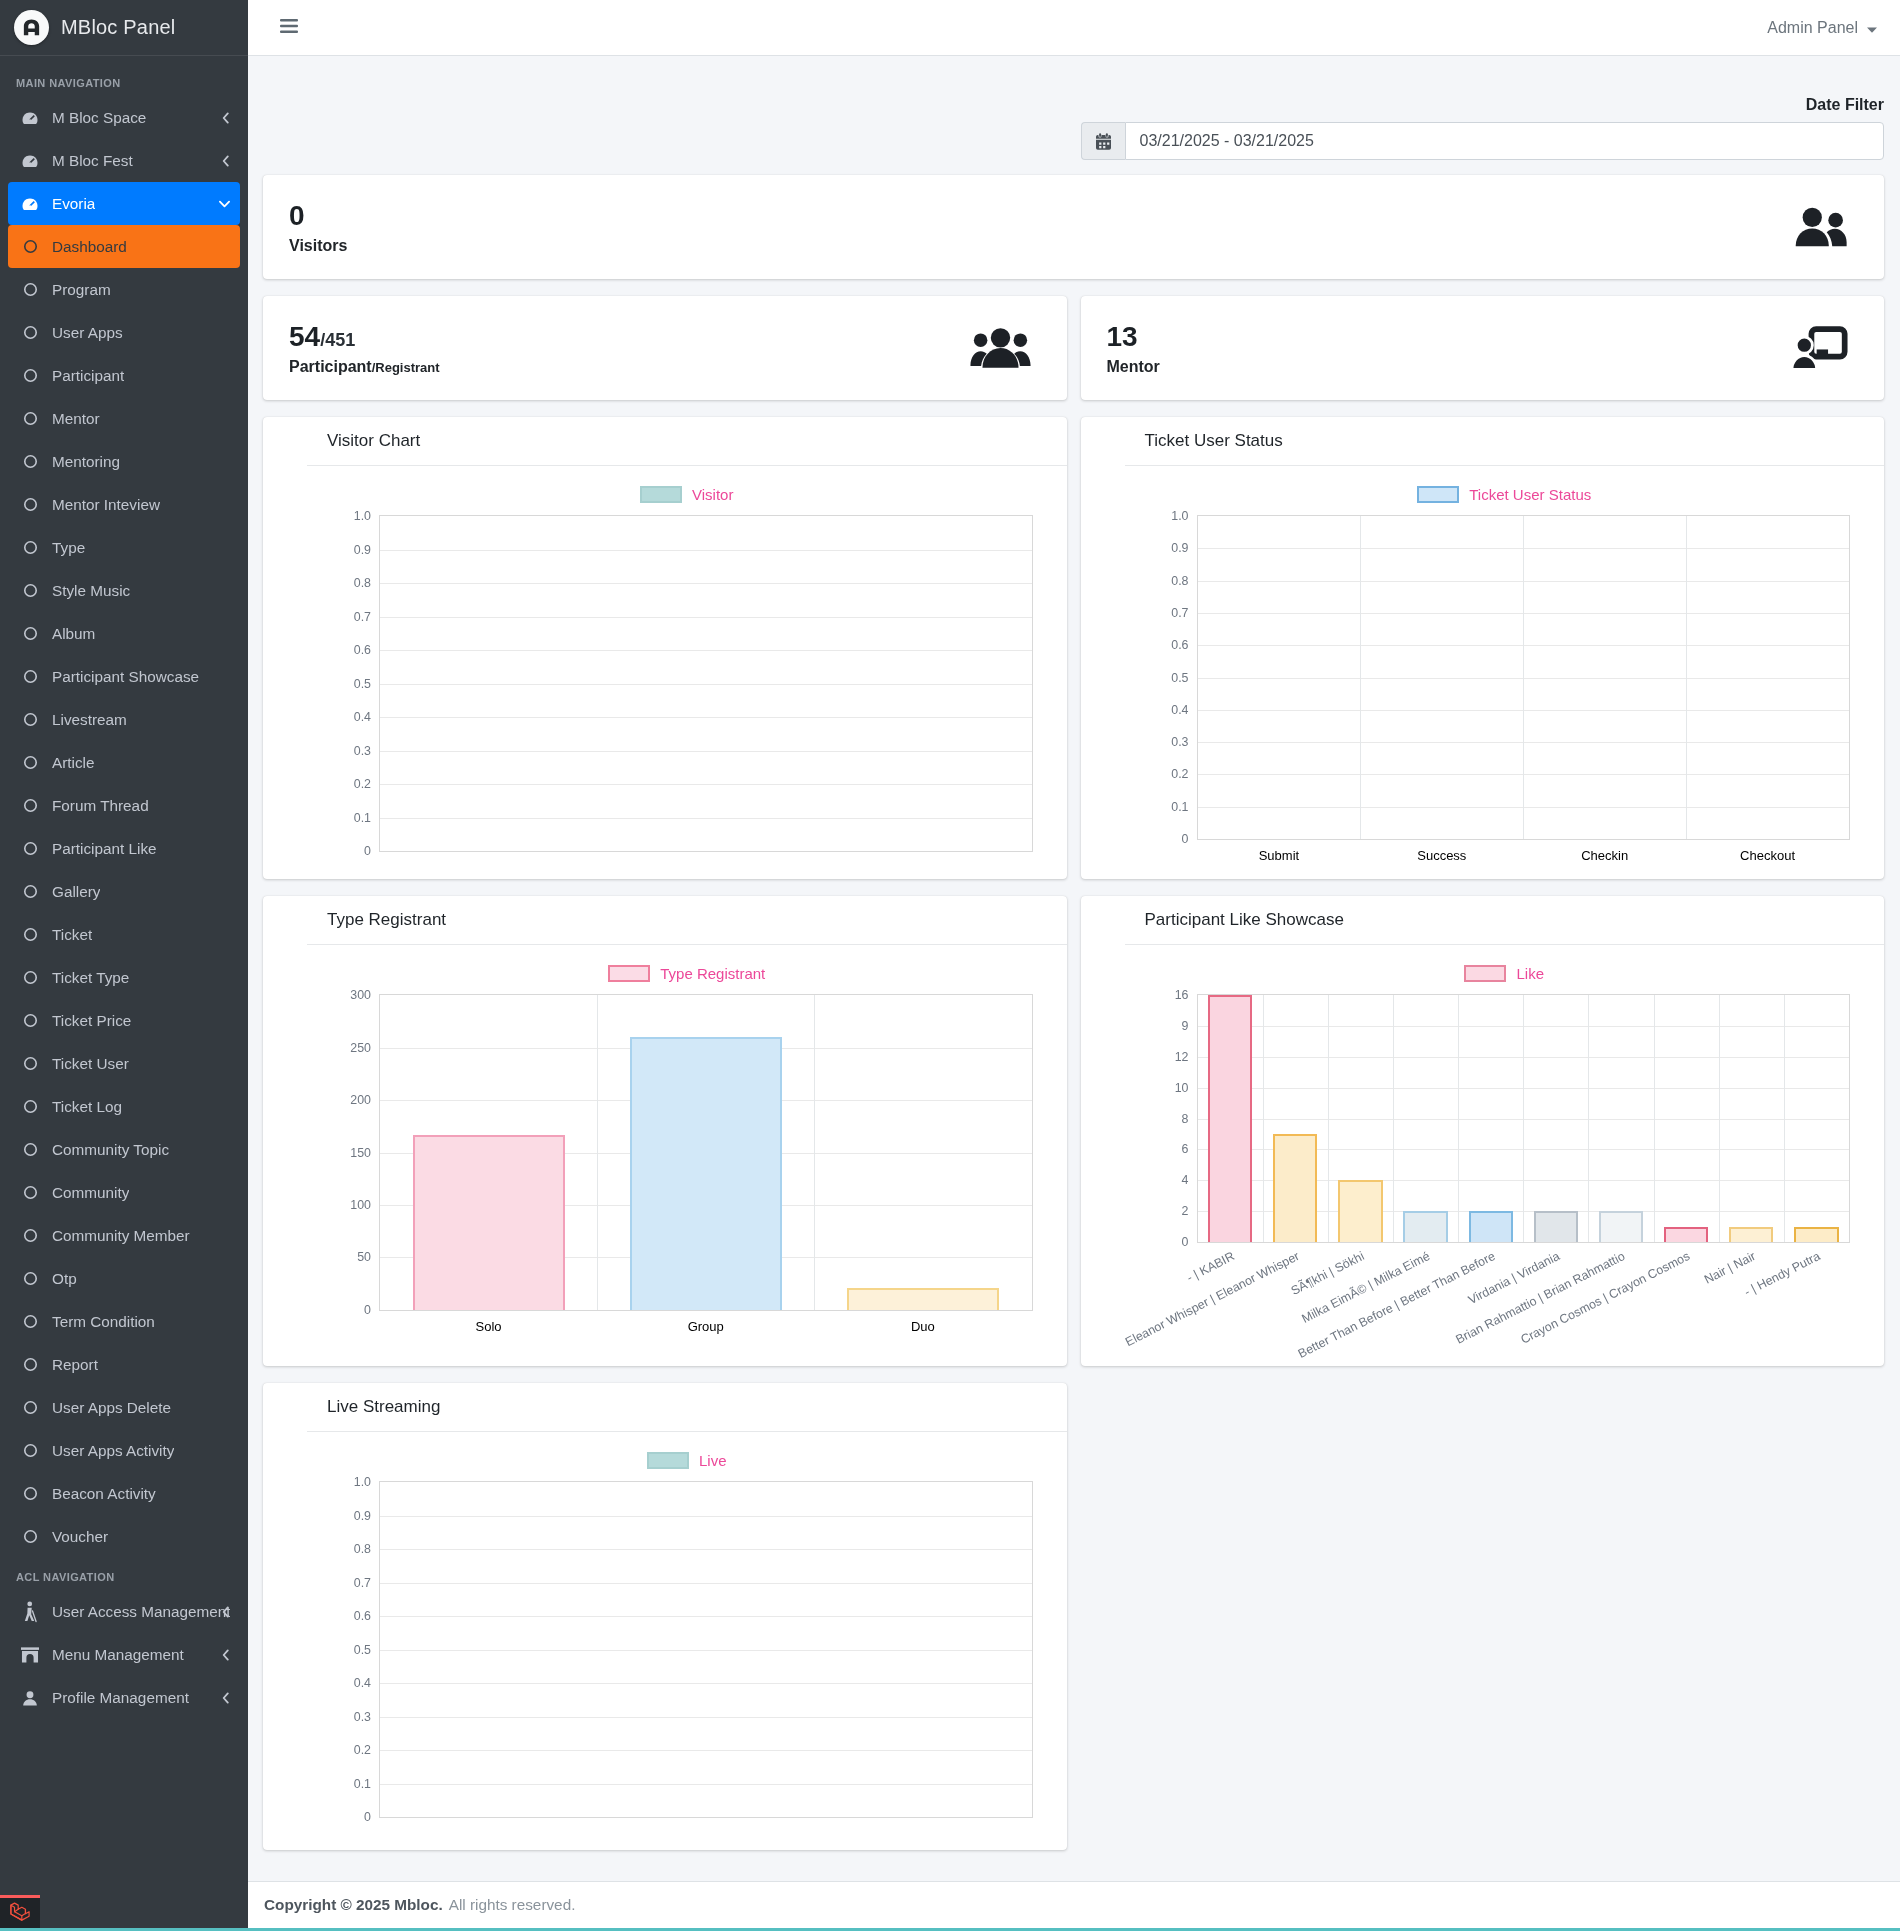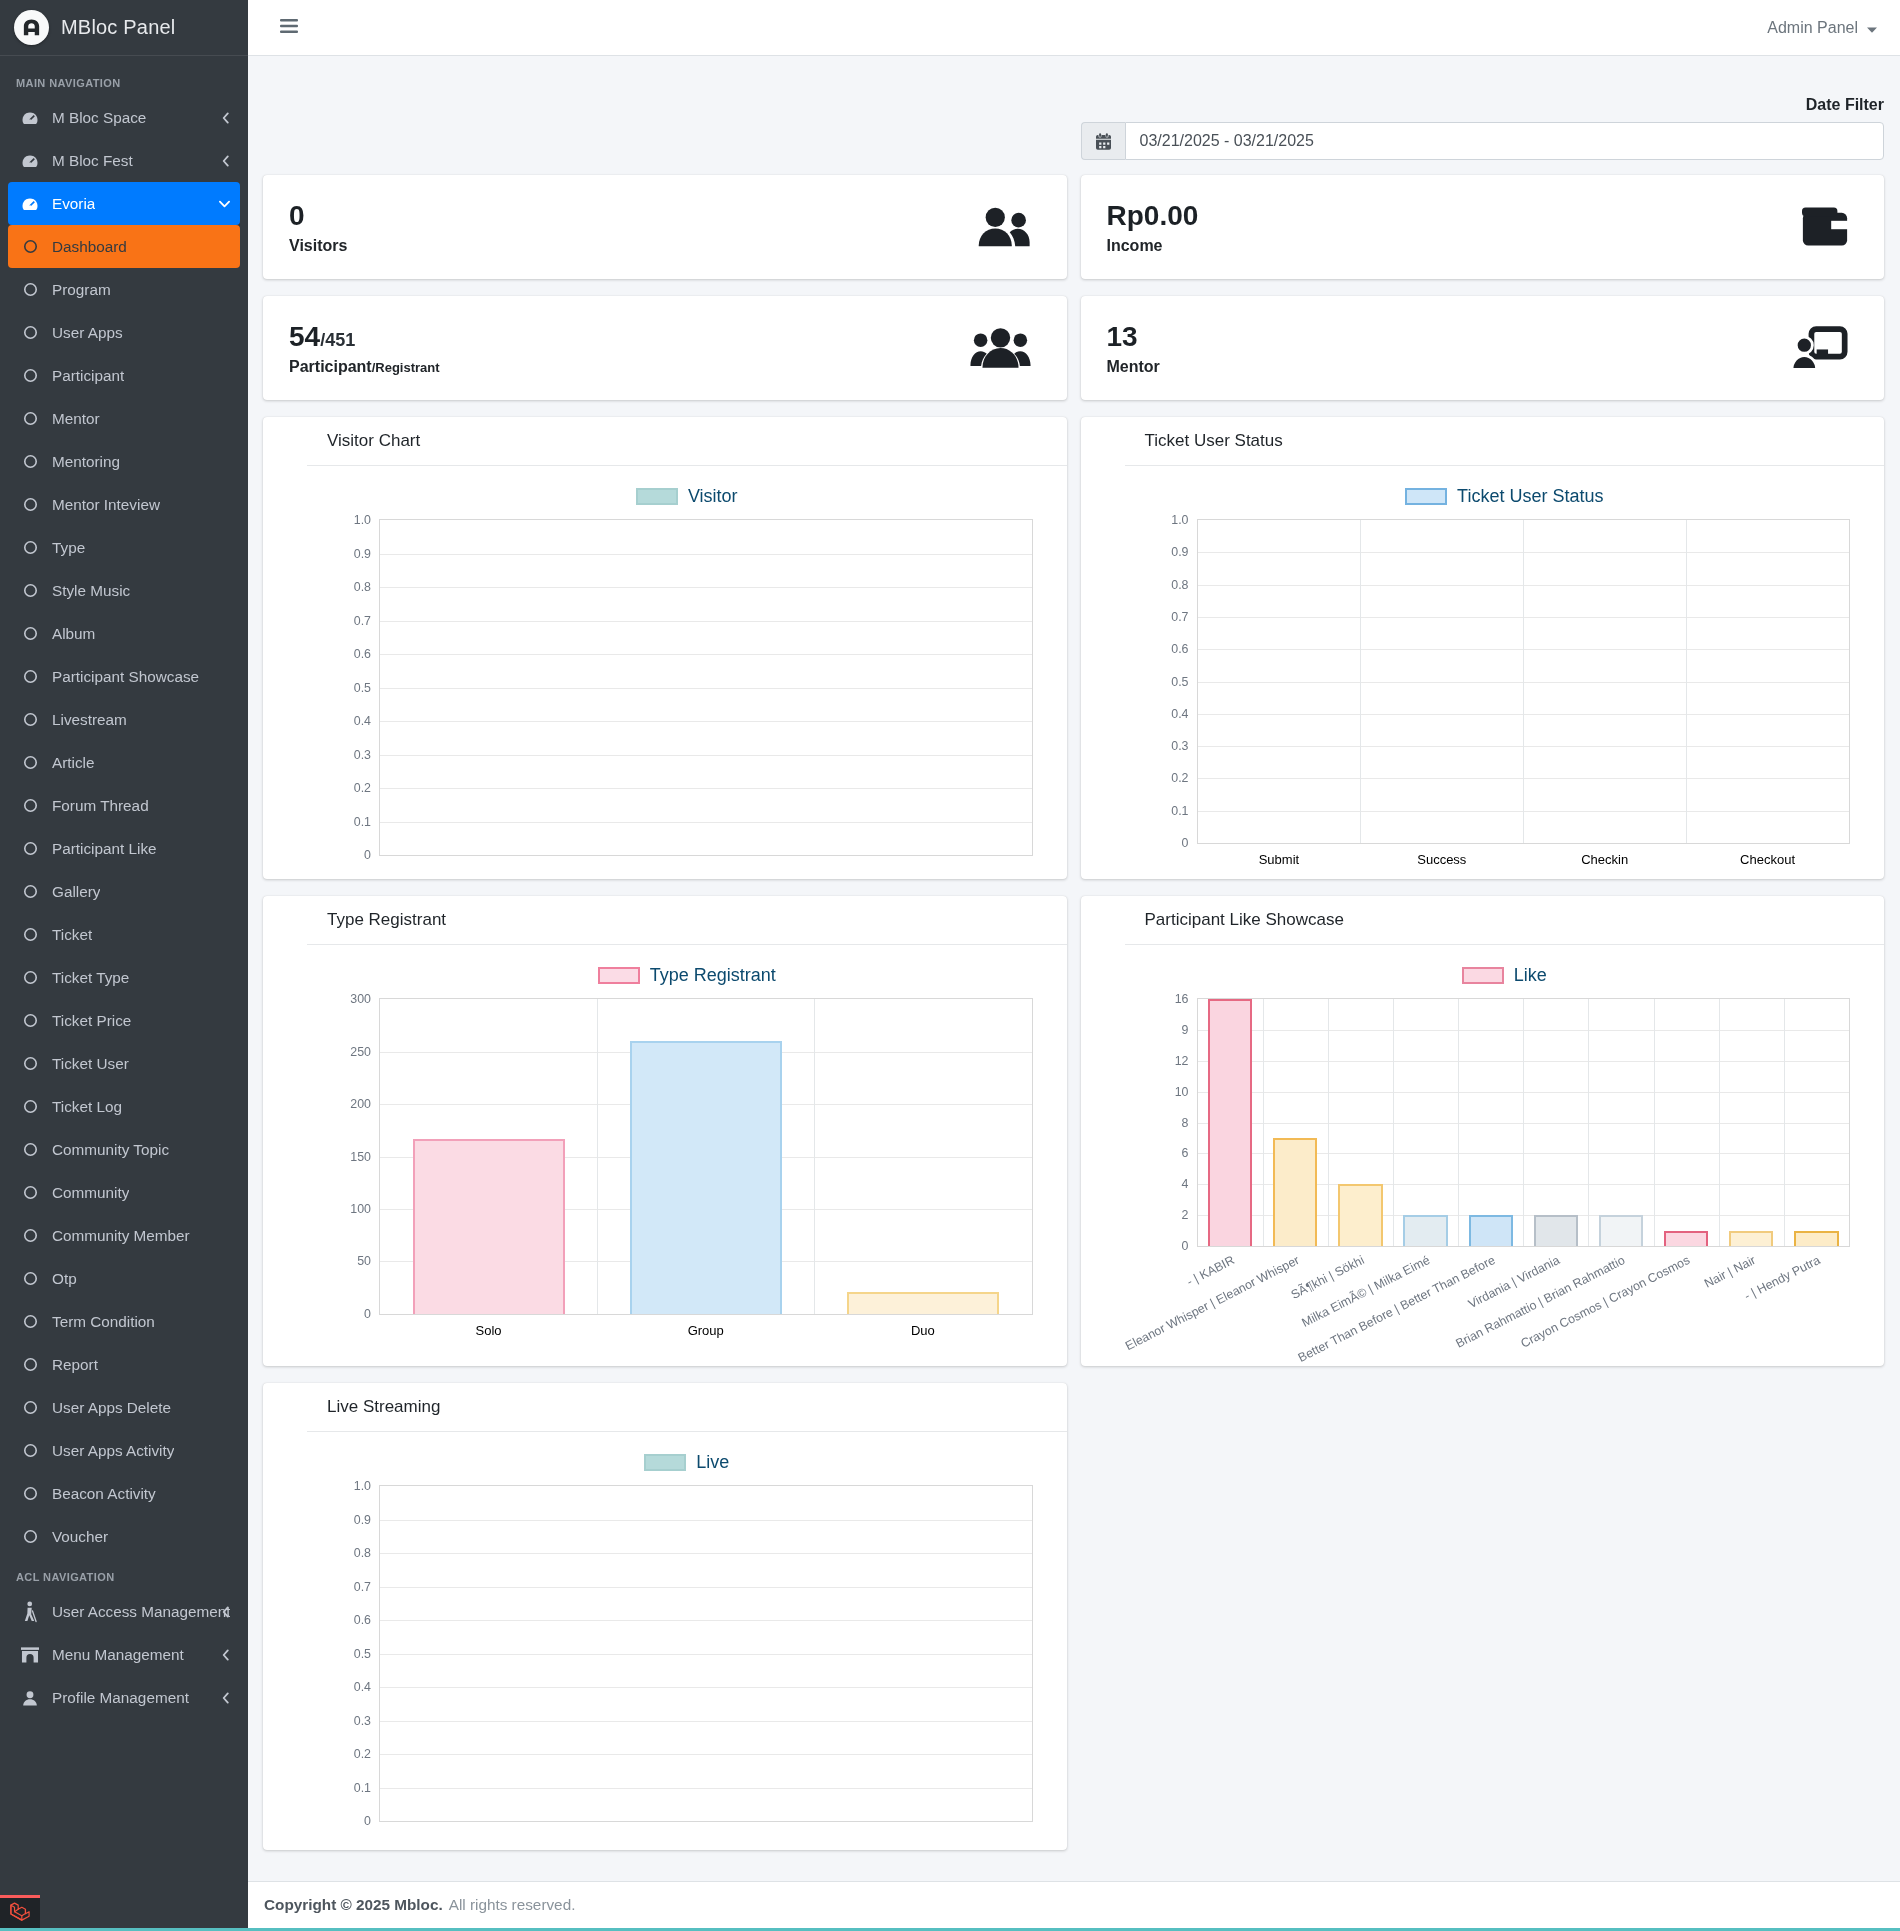--- a/index.html
+++ b/index.html
@@ -48,21 +48,21 @@
   .stat-label-suffix { font-size:13px; font-weight:bold; }
   .stat-icon { color:#1d2126; display:flex; }
 
   
   .chart-card { overflow:hidden; }
   .chart-card .card-header { padding:14px 20px; font-size:17px; color:#1f2429; border-bottom:1px solid #e6e8ea; }
   .chart-card .card-body { padding:14px 26px 0 26px; }
   .h-467 { height:462px; } .h-475 { height:470px; } .h-472 { height:467px; }
   .chart-legend { display:flex; align-items:center; justify-content:center; gap:10px; margin:6px 0 12px 0; }
   .legend-swatch { width:42px; height:17px; }
-  .legend-label { font-size:18px; color:#0c4a6e; }
+  .legend-label { font-size:15px; color:#ec4899; }
   .plot { position:relative; margin-left:46px; margin-right:8px; border:1px solid #d8d8d8; background:#fff; }
   .gridline { position:absolute; left:0; right:0; height:1px; background:#e9e9e9; }
   .vline { position:absolute; top:0; bottom:0; width:1px; background:#e4e7e9; }
   .ytick { position:absolute; right:calc(100% + 9px); transform:translateY(-50%); font-size:12.4px; color:#6e7681; white-space:nowrap; }
   .bar { position:absolute; bottom:0; border:2px solid; border-bottom:none; }
   .xlab { position:absolute; top:calc(100% + 9px); transform:translateX(-50%); font-size:13px; color:#000000; white-space:nowrap; }
   .xlab-anchor { position:absolute; top:calc(100% + 7px); width:0; height:0; }
   .xlab-anchor > span { position:absolute; right:0; top:0; white-space:nowrap; font-size:12.4px; color:#6e7681; transform:rotate(-27deg); transform-origin:100% 0; }
 
   
@@ -513,35 +513,20 @@
       <div class="stat-text">
         <div class="stat-value-row"><span class="stat-value">0</span><span class="stat-suffix"></span></div>
         <div class="stat-label-row"><span class="stat-label">Visitors</span><span class="stat-label-suffix"></span></div>
       </div>
       <span class="stat-icon">
               <svg viewBox="0 0 60 44" width="55" height="42" fill="currentColor">
                 <circle cx="21" cy="11.5" r="10.5"></circle>
                 <path d="M3 42c0-10.5 8-18.5 18-18.5S39 31.5 39 42v1H3z"></path>
                 <circle cx="46.5" cy="14.5" r="8"></circle>
                 <path d="M42.8 43c-.4-6-2.6-11.4-6-15.4 2.4-2.2 5.5-3.6 8.8-3.6 7.2 0 12.9 6.5 12.9 14.5V43z"></path>
-              </svg>
-            </span>
-    </div>
-  </div>
-        <div class="col">
-    <div class="card stat-card">
-      <div class="stat-text">
-        <div class="stat-value-row"><span class="stat-value">Rp0.00</span><span class="stat-suffix"></span></div>
-        <div class="stat-label-row"><span class="stat-label">Income</span><span class="stat-label-suffix"></span></div>
-      </div>
-      <span class="stat-icon">
-              <svg viewBox="0 0 52 44" width="46" height="40" fill="currentColor">
-                <rect x="1" y="6" width="50" height="37" rx="6"></rect>
-                <rect x="0" y="0" width="40" height="10" rx="4"></rect>
-                <rect x="33" y="15" width="19" height="9.5" fill="#fff"></rect>
               </svg>
             </span>
     </div>
   </div>
       </div>
     <div class="row" id="stat-row-2">
         <div class="col">
     <div class="card stat-card">
       <div class="stat-text">
         <div class="stat-value-row"><span class="stat-value">54</span><span class="stat-suffix">/451</span></div>

